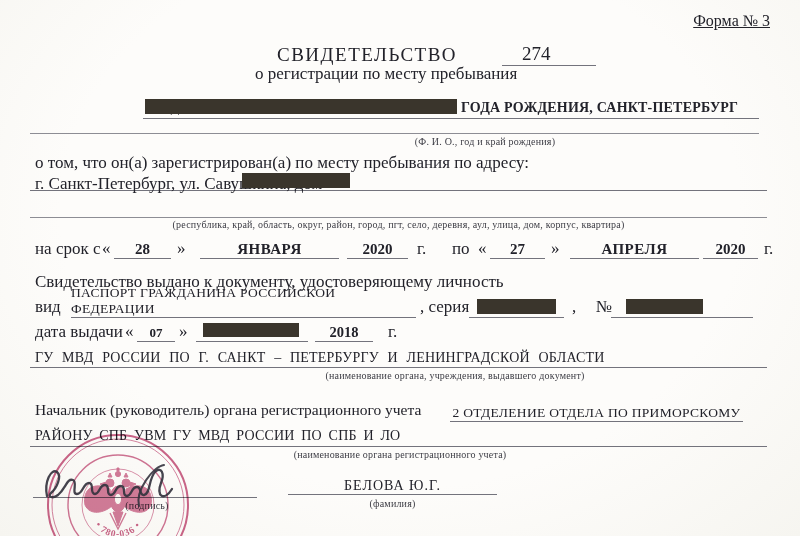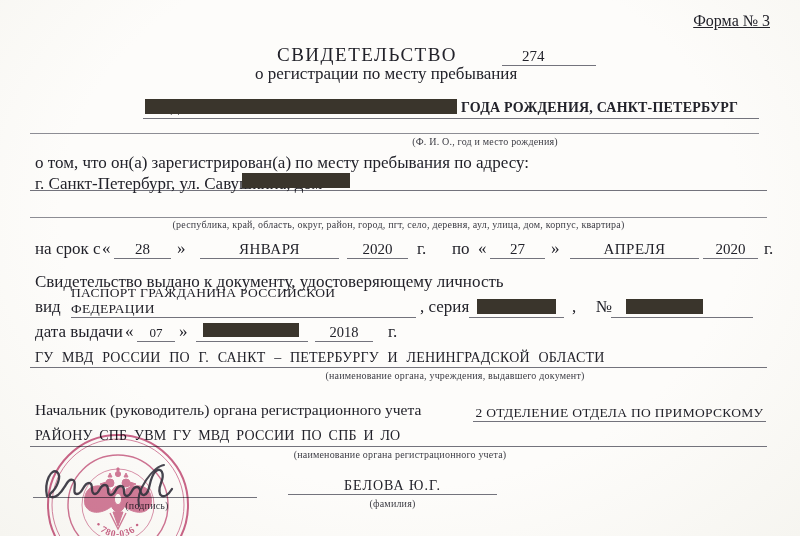--- a/index.html
+++ b/index.html
@@ -13,48 +13,48 @@
   .abs{position:absolute;white-space:nowrap;}
   .t17{font-size:17px;}
   .t16{font-size:15.5px;}
   .caps{font-size:13.5px;letter-spacing:.3px;}
   .capsw{font-size:14px;letter-spacing:.2px;word-spacing:5px;}
   .cap{font-size:10px;color:#3c3c44;letter-spacing:.2px;}
   .ul{border-bottom:1px solid #73737c;}
   .ul-lt{border-bottom:1px solid #8d8d94;}
   .bar{background:#3a352c;position:absolute;}
   .vbox{position:absolute;display:flex;align-items:flex-end;justify-content:center;border-bottom:1px solid #73737c;}
-  .bold{font-weight:normal;margin-top:36px;}
+  .bold{font-weight:bold;margin-top:36px;}
   .center{text-align:center;white-space:nowrap;}
   .title{font-size:19px;letter-spacing:1.5px;}
   .birth{font-size:14px;font-weight:bold;letter-spacing:.2px;}
   svg{display:block;}
   .stamp{position:absolute;left:44px;top:433px;mix-blend-mode:multiply;opacity:.88;}
   .signature{position:absolute;left:40px;top:458px;z-index:6;}
 </style>
 </head>
 <body>
 
 <div class="page">
 
   <div class="abs" style="top:12px;right:30px;font-size:16px;text-decoration:underline;">Форма № 3</div>
 
   <div class="abs title" style="left:253px;top:44px;margin-left:24px;">СВИДЕТЕЛЬСТВО</div>
   <div class="vbox" style="left:502px;top:42px;width:94px;height:23px;justify-content:flex-start;">
-    <span style="font-size:15px;padding-left:20px;text-align:center;">274</span>
+    <span style="font-size:19px;padding-left:20px;text-align:center;">274</span>
   </div>
   <div class="abs t17" style="left:255px;top:64px;">о регистрации по месту пребывания</div>
 
   <div class="abs ul" style="left:143px;top:97px;width:616px;height:21px;"></div>
   <div class="abs t17" style="left:104px;top:96px;margin-left:44px;">Выдано</div>
   <div class="bar" style="left:145px;top:99px;width:312px;height:15px;"></div>
   <div class="abs birth" style="left:461px;top:100px;">ГОДА РОЖДЕНИЯ, САНКТ-ПЕТЕРБУРГ</div>
 
   <div class="abs ul-lt" style="left:30px;top:113px;width:729px;height:20px;"></div>
-  <div class="abs cap center" style="left:185px;top:136px;width:600px;">(Ф. И. О., год и место рождения)</div>
+  <div class="abs cap center" style="left:185px;top:136px;width:600px;">(Ф. И. О., год и край рождения)</div>
 
   <div class="abs t17" style="left:35px;top:153px;">о том, что он(а) зарегистрирован(а) по месту пребывания по адресу:</div>
 
   <div class="abs ul" style="left:30px;top:170px;width:737px;height:20px;"></div>
   <div class="abs t17" style="left:35px;top:174px;">г. Санкт-Петербург, ул. Савушкина, дом</div>
   <div class="bar" style="left:242px;top:173px;width:108px;height:15px;"></div>
 
   <div class="abs ul-lt" style="left:30px;top:197px;width:737px;height:20px;"></div>
   <div class="abs cap center" style="left:40px;top:219px;width:717px;">(республика, край, область, округ, район, город, пгт, село, деревня, аул, улица, дом, корпус, квартира)</div>
 
@@ -111,21 +111,21 @@
   <div class="vbox" style="left:315px;top:321px;width:58px;height:20px;">
       <span class="bold" style="font-size:14.5px;">2018</span>
     </div>
   <div class="abs t17" style="left:388px;top:322px;">г.</div>
 
   <div class="abs ul" style="left:30px;top:347px;width:737px;height:20px;"></div>
   <div class="abs capsw" style="left:35px;top:350px;">ГУ МВД РОССИИ ПО Г. САНКТ – ПЕТЕРБУРГУ И ЛЕНИНГРАДСКОЙ ОБЛАСТИ</div>
   <div class="abs cap center" style="left:155px;top:370px;width:600px;">(наименование органа, учреждения, выдавшего документ)</div>
 
   <div class="abs t16" style="left:35px;top:401px;">Начальник (руководитель) органа регистрационного учета</div>
-  <div class="vbox" style="left:473px;top:400px;width:293px;height:21px;">
+  <div class="vbox" style="left:450px;top:400px;width:293px;height:21px;">
       <span class="caps">2 ОТДЕЛЕНИЕ ОТДЕЛА  ПО ПРИМОРСКОМУ</span>
     </div>
 
   <div class="abs ul" style="left:30px;top:426px;width:737px;height:20px;"></div>
   <div class="abs capsw" style="left:35px;top:428px;word-spacing:3px;">РАЙОНУ СПБ УВМ ГУ  МВД РОССИИ  ПО СПБ  И  ЛО</div>
   <div class="abs cap center" style="left:100px;top:449px;width:600px;">(наименование органа регистрационного учета)</div>
 
   <div class="abs ul" style="left:33px;top:477px;width:224px;height:20px;"></div>
   <div class="abs cap center" style="left:97px;top:500px;width:100px;">(подпись)</div>
 

